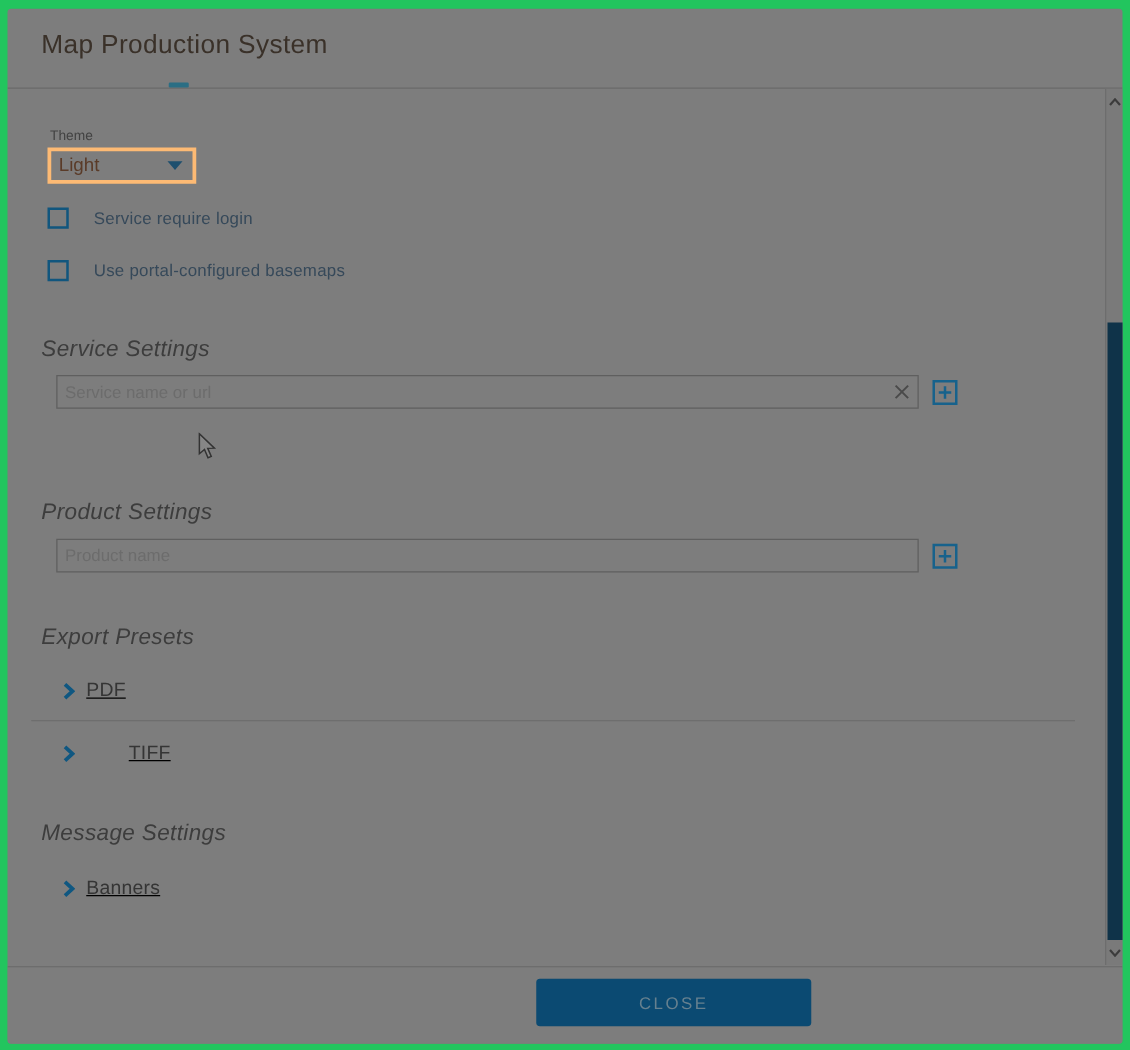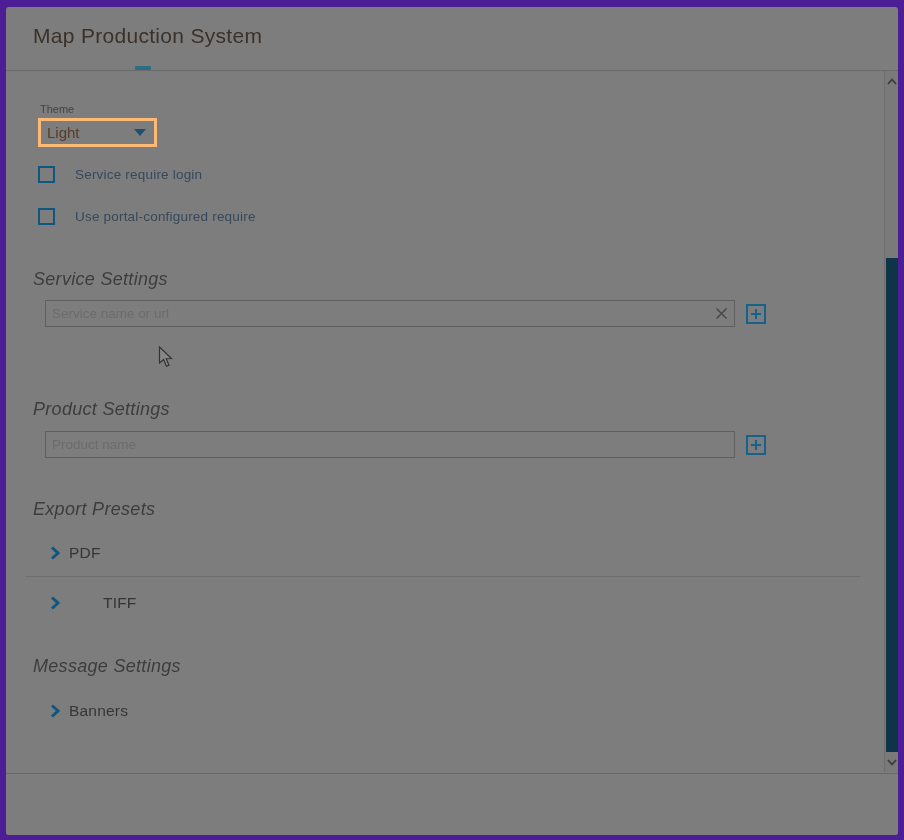--- a/index.html
+++ b/index.html
@@ -1,17 +1,17 @@
 <!DOCTYPE html>
 <html><head>
 <meta charset="utf-8">
 <style>
   * { margin: 0; padding: 0; box-sizing: border-box; }
   html, body { width: 904px; height: 840px; background: #1d1d1d; font-family: "Liberation Sans", sans-serif; }
-  #canvas { position: relative; width: 904px; height: 840px; background: #4c1d95; overflow: hidden; }
+  #canvas { position: relative; width: 904px; height: 840px; background: #22c55e; overflow: hidden; }
 
   .dialog {
     position: absolute; left: 6px; top: 7px; width: 892px; height: 828px;
     background: #7d7d7d; border-radius: 3px; overflow: hidden;
   }
 
   .dlg-header { position: absolute; left: 0; top: 0; width: 100%; height: 63px; }
   .dlg-title {
     position: absolute; left: 27px; top: 17px;
     font-size: 21px; color: #3a3129; letter-spacing: 0.3px; font-weight: 500;
@@ -62,21 +62,21 @@
   }
 
   .add-btn {
     position: absolute; left: 740px; width: 20px; height: 20px;
     border: 2px solid #17628c; background: transparent;
     display: flex; align-items: center; justify-content: center; cursor: pointer; padding: 0;
   }
   .svc-add { top: 297px; }
   .prod-add { top: 428px; }
 
-  .expand-row { position: absolute; left: 44px; display: flex; align-items: center; height: 20px; cursor: pointer; }
+  .expand-row { position: absolute; left: 44px; display: flex; align-items: center; height: 20px; cursor: pointer; text-decoration: underline; }
   .row-pdf { top: 536px; }
   .row-tiff { top: 586px; gap: 34px; }
   .row-banners { top: 694px; }
   .expand-label { margin-left: 9px; font-size: 15.5px; color: #353535; letter-spacing: 0.2px; }
 
   .list-divider { position: absolute; left: 19px; top: 569px; width: 835px; height: 1px; background: #6e6e6e; }
 
   .cursor { position: absolute; left: 152px; top: 339px; }
 
   
@@ -116,21 +116,21 @@
       <span class="select-value">Light</span>
       <span class="select-arrow"></span>
     </div>
 
     <div class="check-row check-row-1">
       <span class="checkbox"></span>
       <span class="check-label">Service require login</span>
     </div>
     <div class="check-row check-row-2">
       <span class="checkbox"></span>
-      <span class="check-label">Use portal-configured require</span>
+      <span class="check-label">Use portal-configured basemaps</span>
     </div>
 
     <div class="section-title svc-title">Service Settings</div>
     <div class="text-input-wrap svc-input-wrap">
       <input class="text-input" type="text" placeholder="Service name or url" style="">
       <span class="clear-btn">
         <svg width="13" height="13" viewBox="0 0 13 13">
             <path d="M1.5 1.5 L11.5 11.5 M11.5 1.5 L1.5 11.5" stroke="#4a4a4a" stroke-width="1.6" fill="none"></path>
           </svg>
       </span>
@@ -189,16 +189,17 @@
       <div class="sb-thumb"></div>
       <div class="sb-arrow sb-down">
         <svg width="10" height="7" viewBox="0 0 10 7">
             <path d="M1 1 L5 5.5 L9 1" stroke="#3c3c3c" stroke-width="1.8" fill="none"></path>
           </svg>
       </div>
     </div>
 
     <div class="ftr-divider"></div>
     <div class="dlg-footer">
+      <button class="ftr-btn btn-close">CLOSE</button>
     </div>
 
   </div>
 </div>
 
 </body></html>

